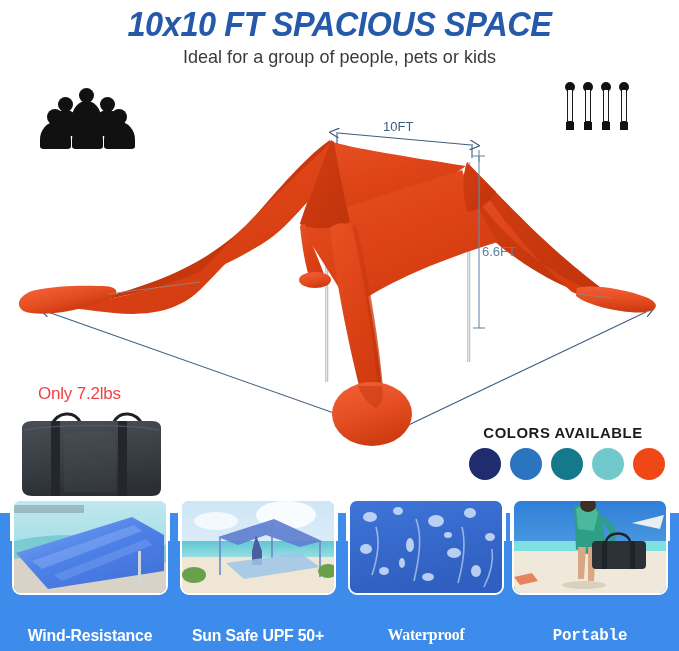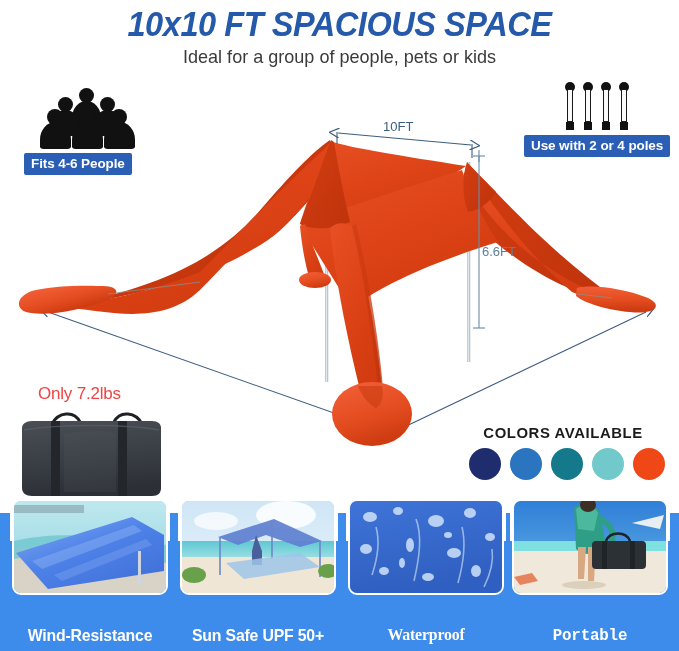--- a/index.html
+++ b/index.html
@@ -147,21 +147,20 @@
     <div class="p-body" style="left:51px; top:22px; width:29px; height:26px;"></div>
 
     <div class="p-head" style="left:5px; top:21px; width:16px; height:16px;"></div>
     <div class="p-body" style="left:-2px; top:34px; width:31px; height:27px;"></div>
     <div class="p-head" style="left:37px; top:21px; width:16px; height:16px;"></div>
     <div class="p-body" style="left:30px; top:34px; width:31px; height:27px;"></div>
     <div class="p-head" style="left:69px; top:21px; width:16px; height:16px;"></div>
     <div class="p-body" style="left:62px; top:34px; width:31px; height:27px;"></div>
   </div>
 
-  <div class="badge" id="badge-people" style="background: rgb(42, 95, 181);">Fits 4-6 People</div>
 
   <div id="poles-icon">
     <div class="pole" style="left:0px;">
       <div class="pole-top"></div>
         <div class="pole-shaft"></div>
         <div class="pole-base"></div>
     </div>
     <div class="pole" style="left:18px;">
       <div class="pole-top"></div>
         <div class="pole-shaft"></div>
@@ -172,21 +171,20 @@
         <div class="pole-shaft"></div>
         <div class="pole-base"></div>
     </div>
     <div class="pole" style="left:54px;">
       <div class="pole-top"></div>
         <div class="pole-shaft"></div>
         <div class="pole-base"></div>
     </div>
   </div>
 
-  <div class="badge" id="badge-poles" style="background: rgb(42, 95, 181);">Use with 2 or 4 poles</div>
 
   <svg id="canopy-art" viewBox="0 0 679 360">
     <defs>
       <linearGradient id="gCanopy" x1="0" y1="0" x2="0.6" y2="1">
         <stop offset="0%" stop-color="#e85124"></stop>
         <stop offset="55%" stop-color="#dd4317"></stop>
         <stop offset="100%" stop-color="#d23c10"></stop>
       </linearGradient>
       <linearGradient id="gCanopyDark" x1="0" y1="0" x2="1" y2="1">
         <stop offset="0%" stop-color="#d33d12"></stop>

